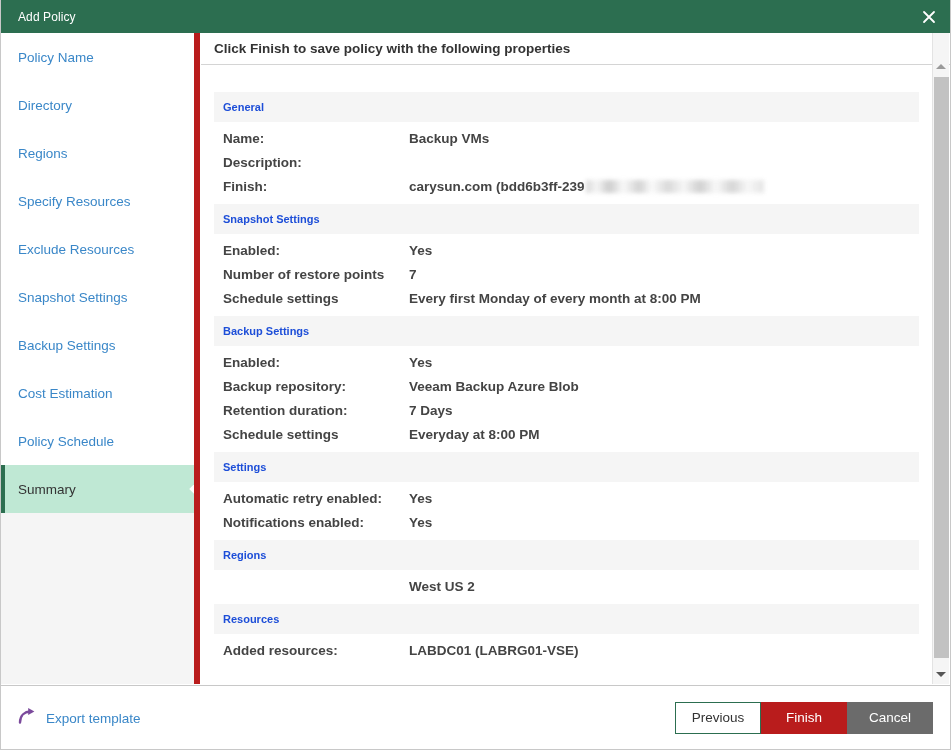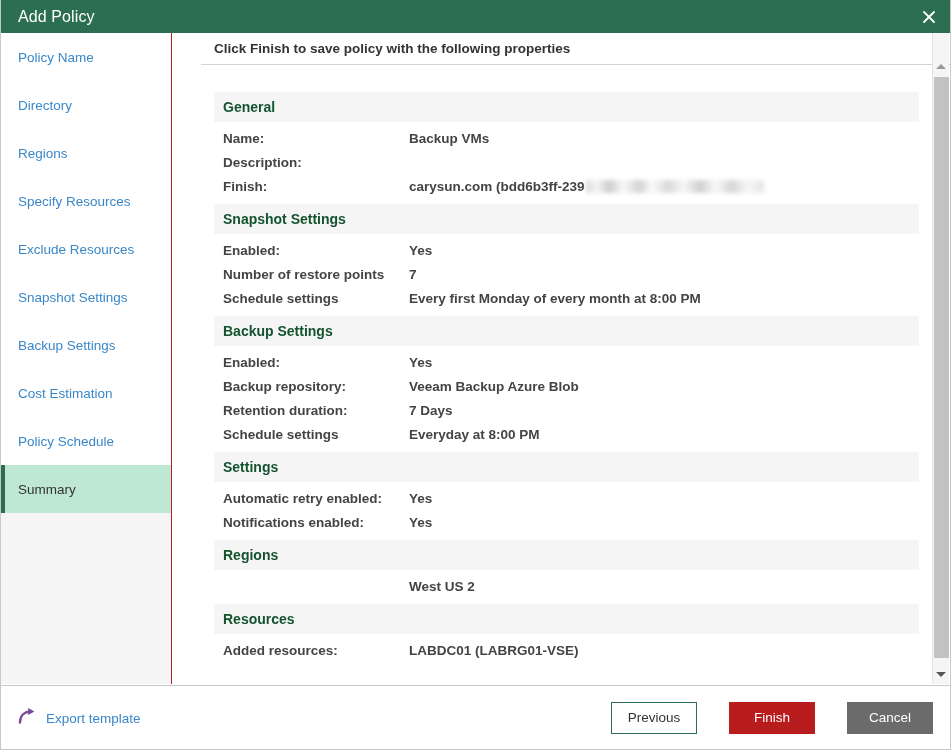--- a/index.html
+++ b/index.html
@@ -21,39 +21,39 @@
 
   
   .titlebar {
     position: absolute; top: 0; left: 0;
     width: 951px; height: 33px;
     background: #2c6e50;
     display: flex; align-items: center;
   }
   .titlebar .title {
     color: #ffffff;
-    font-size: 16px;
+    font-size: 12px;
     margin-left: 17px;
     letter-spacing: .1px;
     white-space: nowrap;
   }
   .close-btn {
     position: absolute; right: 0; top: 0;
     width: 46px; height: 33px;
     display: flex; align-items: center; justify-content: center;
     cursor: pointer;
   }
   .close-btn svg { display: block; }
 
   
   .sidebar {
     position: absolute; left: 0; top: 33px;
-    width: 171px; height: 651px;
+    width: 199px; height: 651px;
     background: #f5f5f5;
-    border-right: 1px solid #b91c1c;
+    border-right: 6px solid #b91c1c;
     overflow: hidden;
   }
   .sidebar-inner {
     background: #ffffff;
     width: 199px;
     padding-top: 0;
   }
   .nav-item {
     position: relative;
     height: 48px;
@@ -117,23 +117,23 @@
   .card {
     position: absolute;
     left: 13px; top: 27px;
     width: 705px;
   }
   .section-head {
     background: #f5f5f5;
     height: 30px;
     display: flex; align-items: center;
     padding-left: 9px;
-    font-size: 14px;
+    font-size: 11px;
     font-weight: bold;
-    color: #14532d;
+    color: #1d4ed8;
   }
   .rows { background: #ffffff; padding: 4px 0 6px 0; }
   .row {
     display: flex;
     height: 24px;
     align-items: center;
     font-size: 13.5px;
     color: #444444;
     padding-left: 9px;
     font-weight: bold;
@@ -208,21 +208,21 @@
   }
   .export-link .lnk {
     font-size: 13.5px;
     color: #3a87c8;
     margin-left: 9px;
     white-space: nowrap;
   }
   .btns {
     position: absolute; right: 17px; top: 50%;
     transform: translateY(-50%);
-    display: flex; align-items: flex-end; gap: 32px;
+    display: flex; align-items: flex-end; gap: 0;
   }
   .btn {
     height: 32px;
     min-width: 86px;
     padding: 0 14px;
     font-size: 13.5px;
     font-family: "Liberation Sans", sans-serif;
     display: flex; align-items: center; justify-content: center;
     cursor: pointer;
     border: 1px solid transparent;

